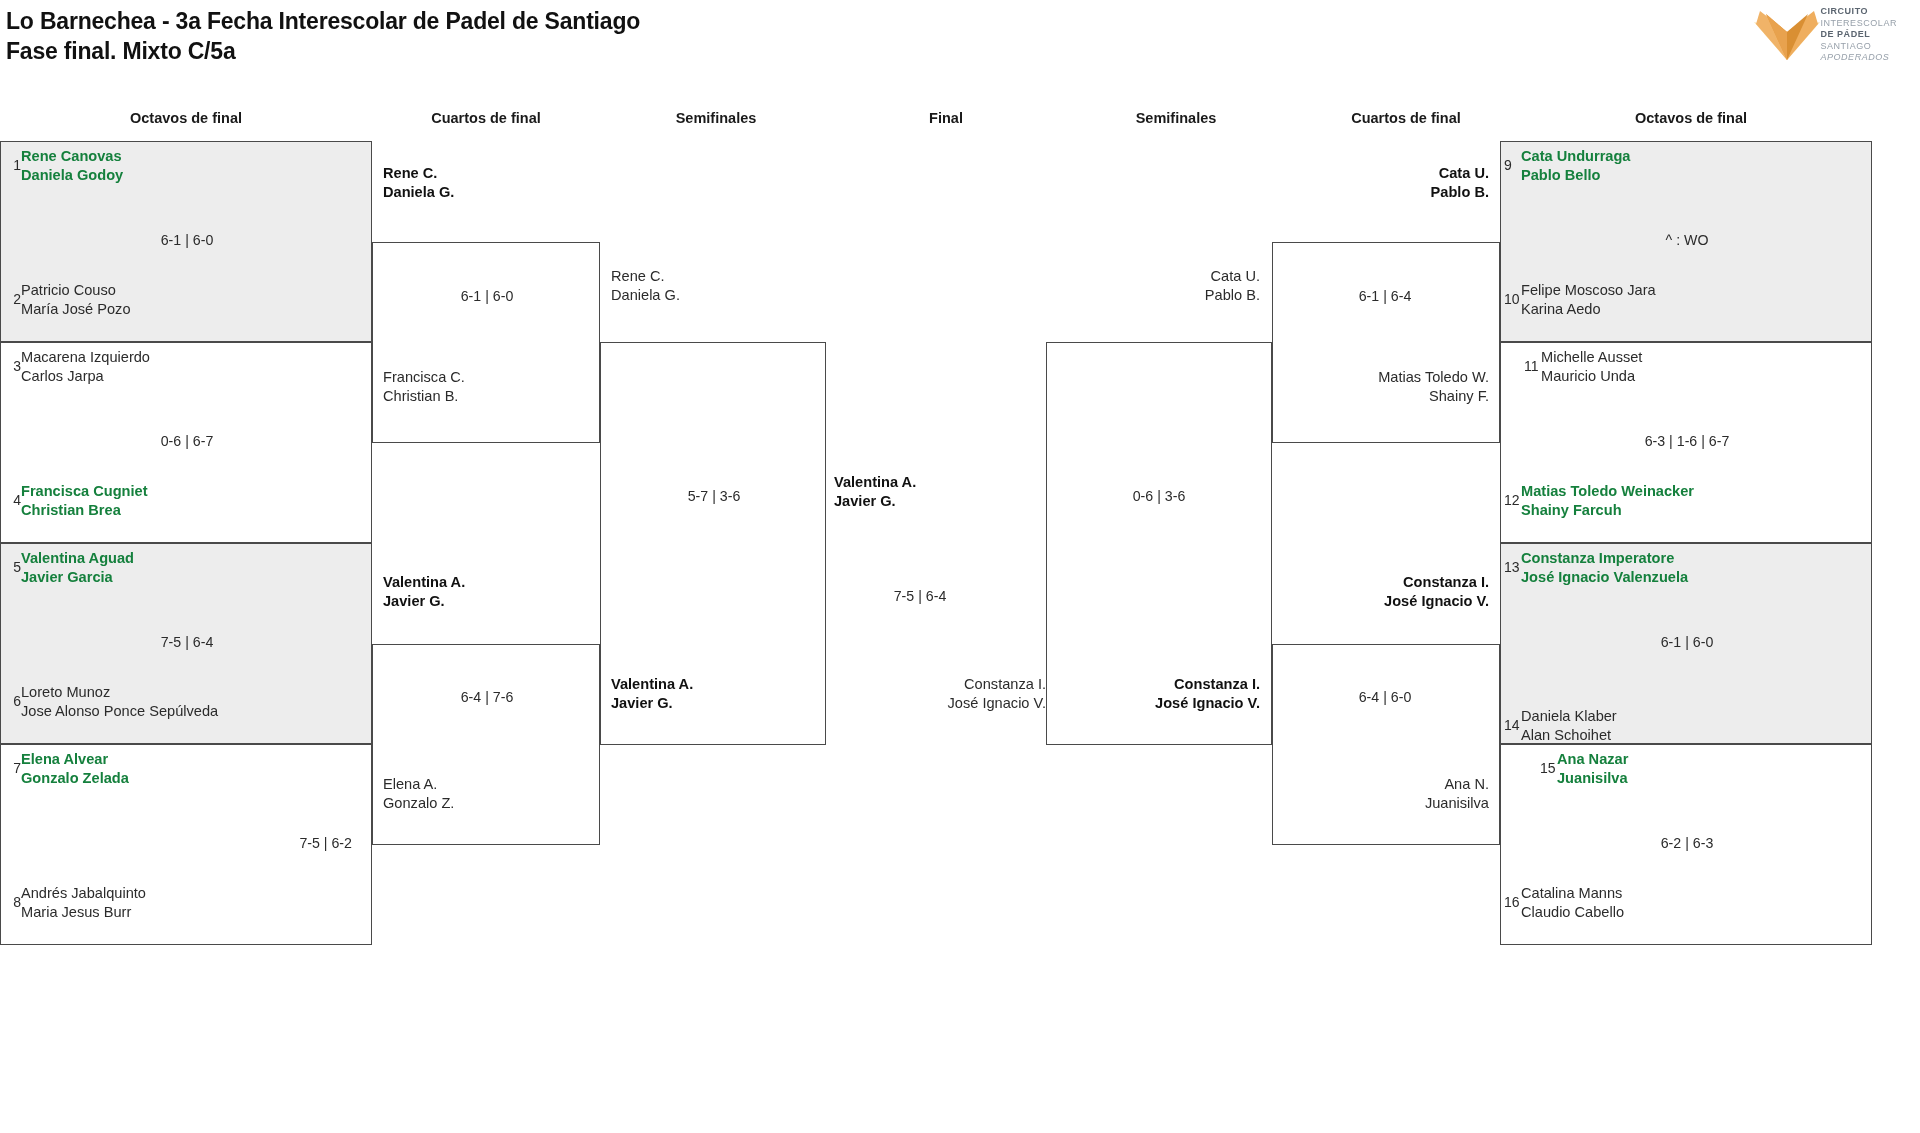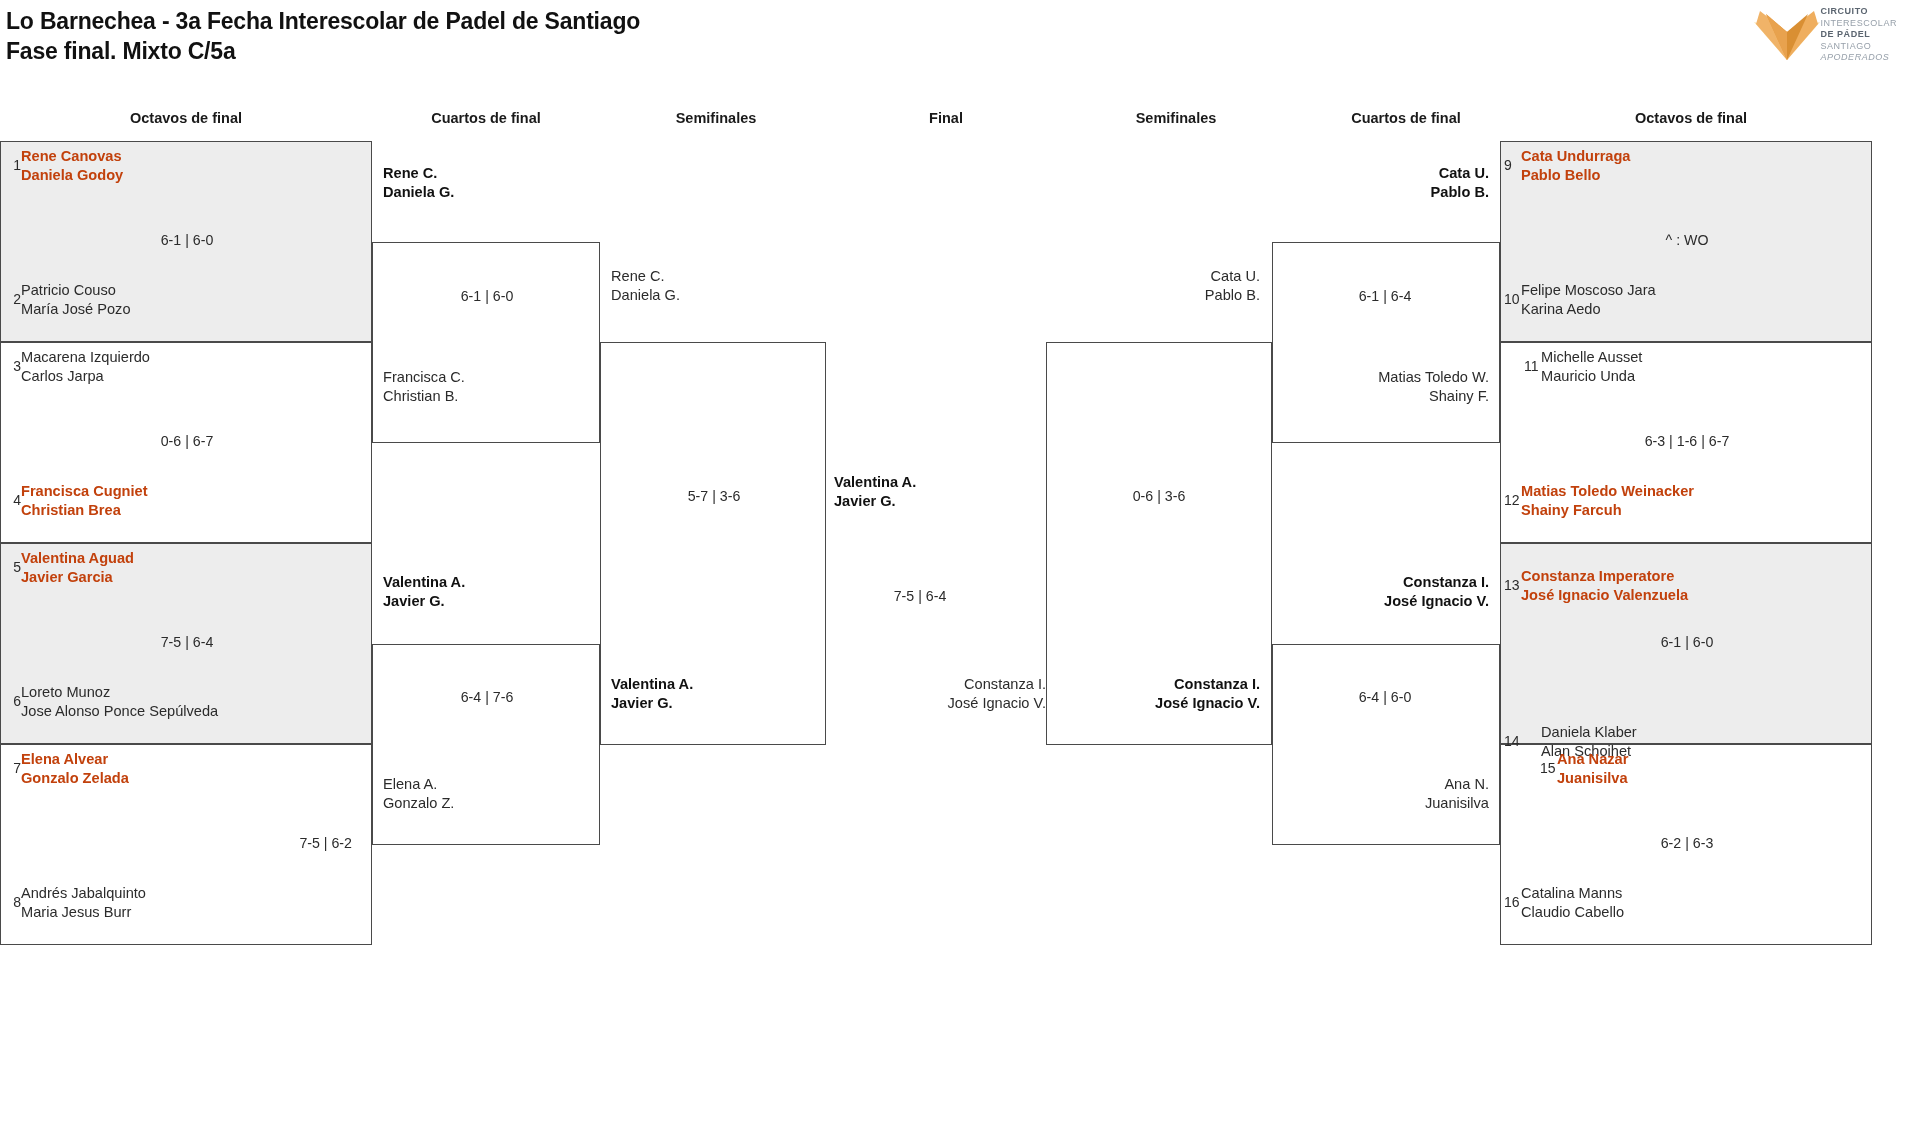--- a/index.html
+++ b/index.html
@@ -36,21 +36,21 @@
   .mbox.plain { background: transparent; }
 
   
   .conn { position: absolute; border: 1px solid #4a4a4a; background: transparent; }
 
   
   .entry { position: absolute; display: flex; align-items: flex-start; }
   .seedno { font-size: 14px; color: #2b2b2b; width: 19px; flex: 0 0 19px; text-align: right; line-height: 19px; padding-top: 9px; }
   .names { font-size: 14.6px; line-height: 19px; color: #2b2b2b; white-space: nowrap; }
   .entry.right-col .seedno { text-align: left; padding-left: 2px; }
-  .winner .names { font-weight: 700; color: #c2410c; }
+  .winner .names { font-weight: 700; color: #15803d; }
 
   
   .adv { position: absolute; font-size: 14.6px; line-height: 19px; color: #2b2b2b; white-space: nowrap; }
   .adv.bold { font-weight: 700; color: #111; }
   .adv.ralign { text-align: right; }
 
   
   .score { position: absolute; font-size: 14.2px; color: #2b2b2b; white-space: nowrap; }
   .score.center { text-align: center; }
 </style>
@@ -237,28 +237,28 @@
       <span>Mauricio Unda</span>
     </span>
   </div>
   <div class="entry right-col winner" style="left:1502px; top:482px; width:328px;">
     <span class="seedno">12</span>
     <span class="names">
       <span>Matias Toledo Weinacker</span><br>
       <span>Shainy Farcuh</span>
     </span>
   </div>
-  <div class="entry right-col winner" style="left:1502px; top:549px; width:296px;margin-top:18px;">
+  <div class="entry right-col winner" style="left:1502px; top:549px; width:296px;">
     <span class="seedno">13</span>
     <span class="names">
       <span>Constanza Imperatore</span><br>
       <span>José Ignacio Valenzuela</span>
     </span>
   </div>
-  <div class="entry right-col" style="left:1502px; top:723px; width:368px;gap:20px;">
+  <div class="entry right-col" style="left:1502px; top:707px; width:368px;">
     <span class="seedno">14</span>
     <span class="names">
       <span>Daniela Klaber</span><br>
       <span>Alan Schoihet</span>
     </span>
   </div>
   <div class="entry right-col winner" style="left:1502px; top:750px; width:368px;margin-left:36px;">
     <span class="seedno">15</span>
     <span class="names">
       <span>Ana Nazar</span><br>

